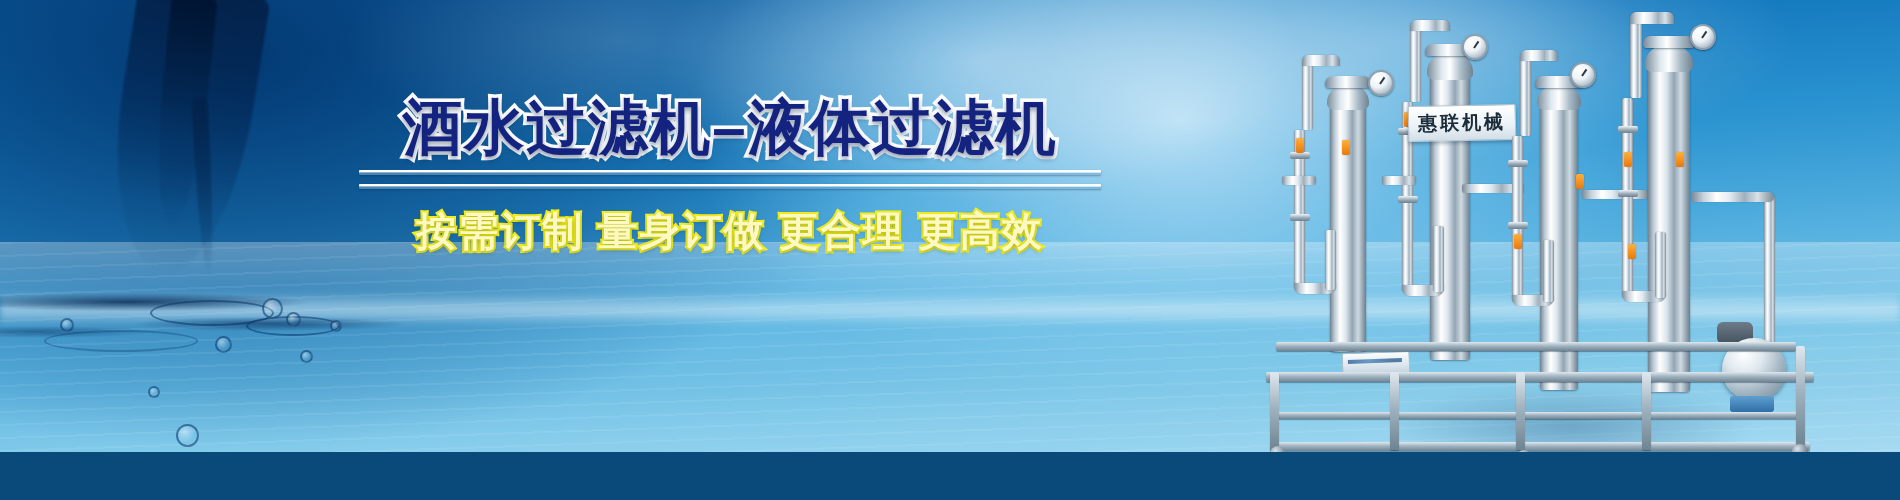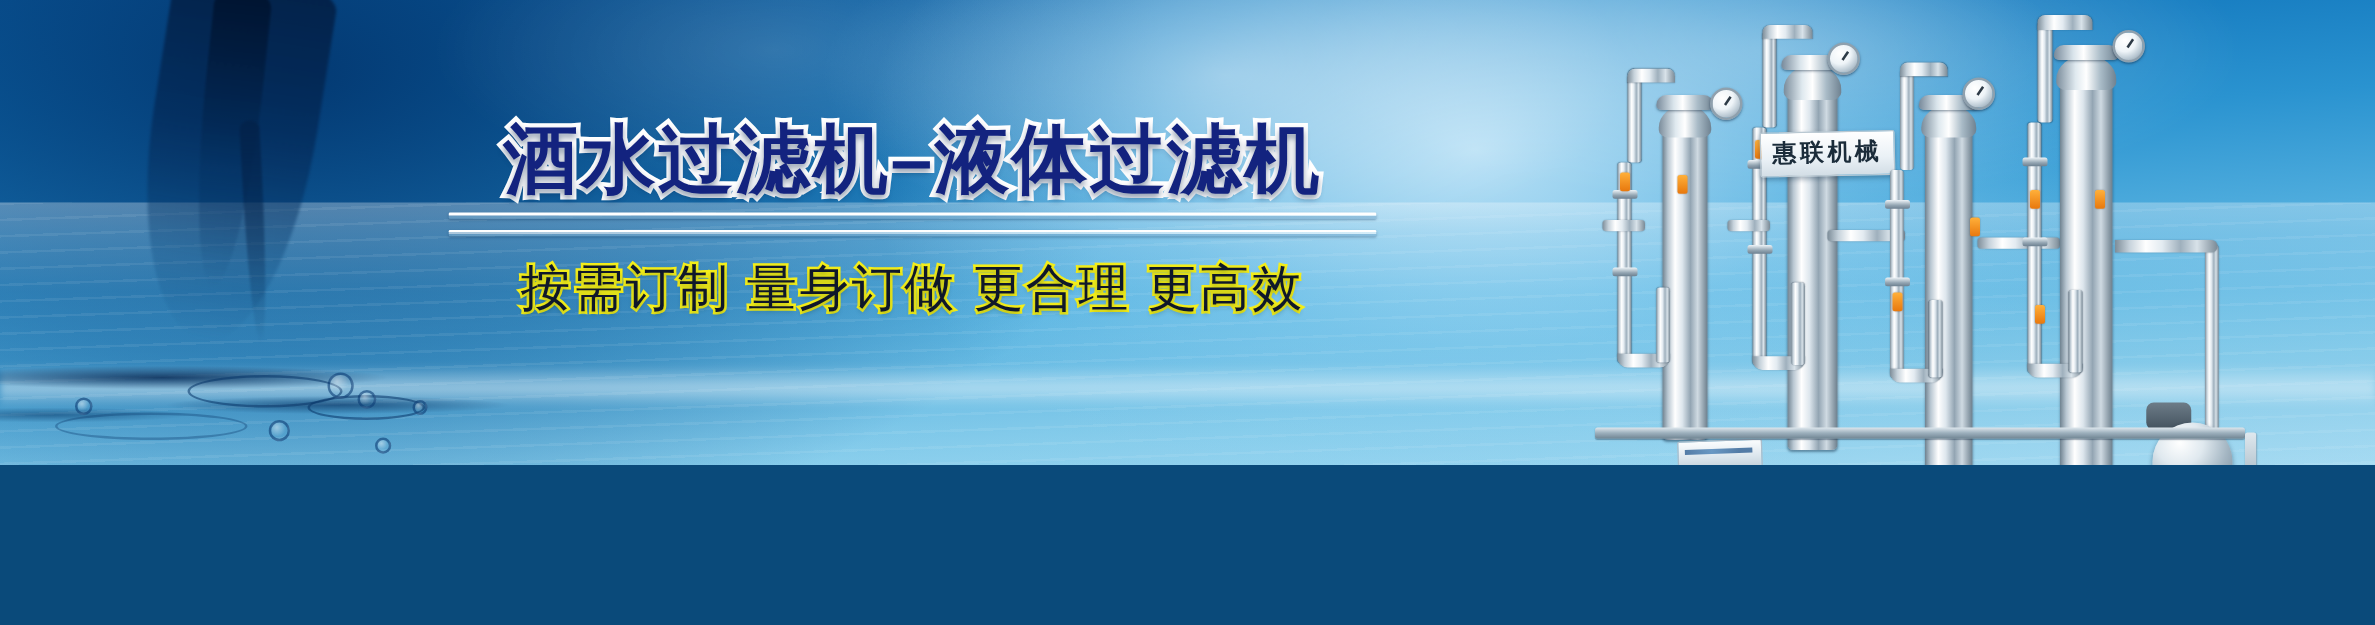--- a/index.html
+++ b/index.html
@@ -1,20 +1,20 @@
 <!DOCTYPE html>
 <html><head>
 <meta charset="utf-8">
 <style>
   html,body{margin:0;padding:0;background:#0a4a7a;}
   body{font-family:"Liberation Sans","DejaVu Sans",sans-serif;}
 
   .banner{
     position:relative;
-    width:1900px;height:372px;
+    width:1900px;height:452px;
     overflow:hidden;
     background:#1a7fc1;
   }
 
   
   .bg-base{
     position:absolute;inset:0;
     background:
       radial-gradient(ellipse 700px 420px at 1180px 120px, rgba(210,238,252,.85) 0%, rgba(150,214,244,.45) 38%, rgba(90,180,230,0) 70%),
       radial-gradient(ellipse 900px 500px at 230px 60px, rgba(2,52,108,.92) 0%, rgba(8,78,140,.6) 45%, rgba(20,110,175,0) 78%),
@@ -109,22 +109,22 @@
   .sub-orange{
     font-size:33px;font-weight:bold;letter-spacing:1px;line-height:1.25;
     color:#ffe000;
     -webkit-text-stroke:5px #e8120c;
     paint-order:stroke fill;
     white-space:nowrap;
     margin:12px 0 10px 0;
     text-shadow:0 2px 3px rgba(110,0,0,.35);
   }
   .sub-green{
-    font-size:40px;font-weight:normal;letter-spacing:2px;line-height:1.2;
-    color:#0f172a;
+    font-size:40px;font-weight:bold;letter-spacing:2px;line-height:1.2;
+    color:#fef9c3;
     -webkit-text-stroke:4px #f5ef1a;
     paint-order:stroke fill;
     white-space:nowrap;
     margin:18px 0 0 0;
     text-shadow:0 2px 4px rgba(0,40,20,.30);
   }
 
   
   .machine{position:absolute;left:1230px;top:0;width:670px;height:500px;}
   .mach-shadow{

